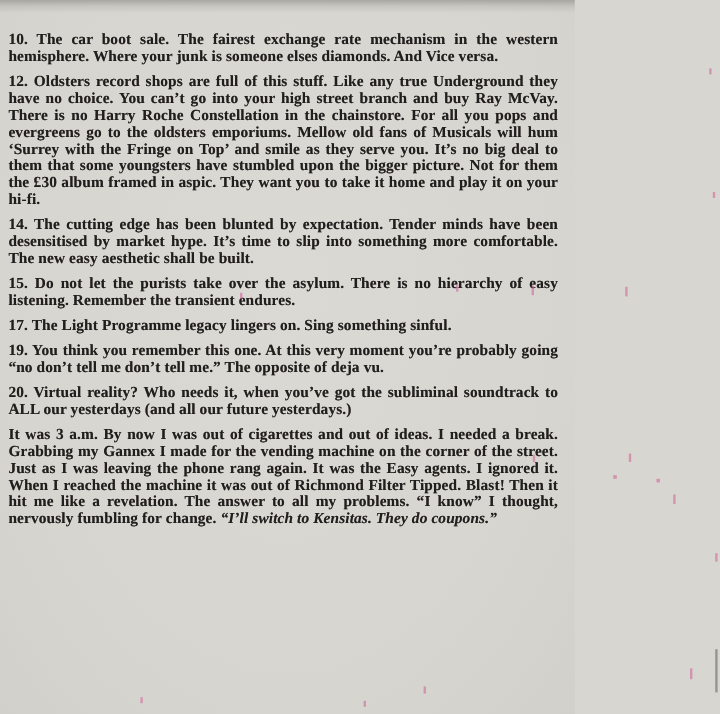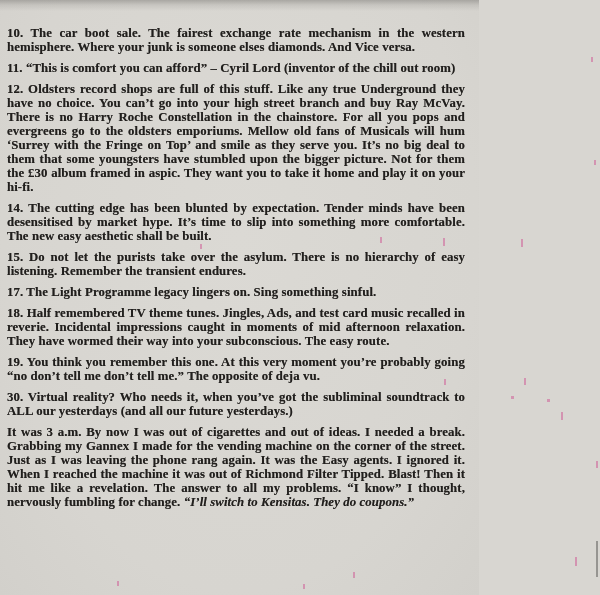--- a/index.html
+++ b/index.html
@@ -75,37 +75,35 @@
   .a16 { left:303px; top:584px; width:2px; height:5px; }
   .a17 { left:596px; top:541px; width:2px; height:36px; }
 </style>
 </head>
 <body>
 
 <div class="page">
 
   <p class="para">10. The car boot sale. The fairest exchange rate mechanism in the western hemisphere. Where your junk is someone elses diamonds. And Vice versa.</p>
 
-  <p class="para">11. “This is comfort you can afford” – Cyril Lord (inventor of the chill out room)</p>
 
   <p class="para">12. Oldsters record shops are full of this stuff. Like any true Underground they have no choice. You can’t go into your high street branch and buy Ray McVay. There is no Harry Roche Constellation in the chainstore. For all you pops and evergreens go to the oldsters emporiums. Mellow old fans of Musicals will hum ‘Surrey with the Fringe on Top’ and smile as they serve you. It’s no big deal to them that some youngsters have stumbled upon the bigger picture. Not for them the £30 album framed in aspic. They want you to take it home and play it on your hi-fi.</p>
 
 
   <p class="para">14. The cutting edge has been blunted by expectation. Tender minds have been desensitised by market hype. It’s time to slip into something more comfortable. The new easy aesthetic shall be built.</p>
 
   <p class="para">15. Do not let the purists take over the asylum. There is no hierarchy of easy listening. Remember the transient endures.</p>
 
 
   <p class="para">17. The Light Programme legacy lingers on. Sing something sinful.</p>
 
-  <p class="para">18. Half remembered TV theme tunes. Jingles, Ads, and test card music recalled in reverie. Incidental impressions caught in moments of mid afternoon relaxation. They have wormed their way into your subconscious. The easy route.</p>
 
   <p class="para">19. You think you remember this one. At this very moment you’re probably going “no don’t tell me don’t tell me.” The opposite of deja vu.</p>
 
-  <p class="para">30. Virtual reality? Who needs it, when you’ve got the subliminal soundtrack to ALL our yesterdays (and all our future yesterdays.)</p>
+  <p class="para">20. Virtual reality? Who needs it, when you’ve got the subliminal soundtrack to ALL our yesterdays (and all our future yesterdays.)</p>
 
   <p class="para narrative"><span>It was 3 a.m. By now I was out of cigarettes and out of ideas. I needed a break. Grabbing my Gannex I made for the vending machine on the corner of the street. Just as I was leaving the phone rang again. It was the Easy agents. I ignored it. When I reached the machine it was out of Richmond Filter Tipped. Blast! Then it hit me like a revelation. The answer to all my problems. “I know” I thought, nervously fumbling for change. </span><span class="it">“I’ll switch to Kensitas. They do coupons.”</span></p>
 
 
   <div class="artifact a1"></div>
   <div class="artifact a2"></div>
   <div class="artifact a3"></div>
   <div class="artifact a4"></div>
   <div class="artifact a5"></div>
   <div class="artifact a6"></div>

